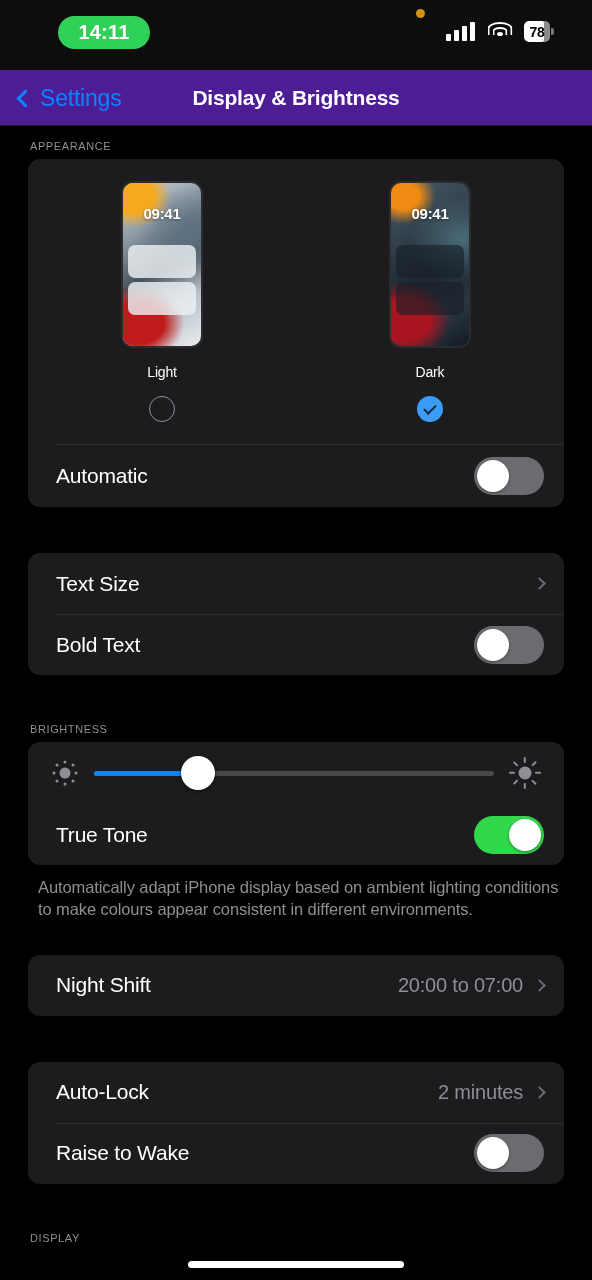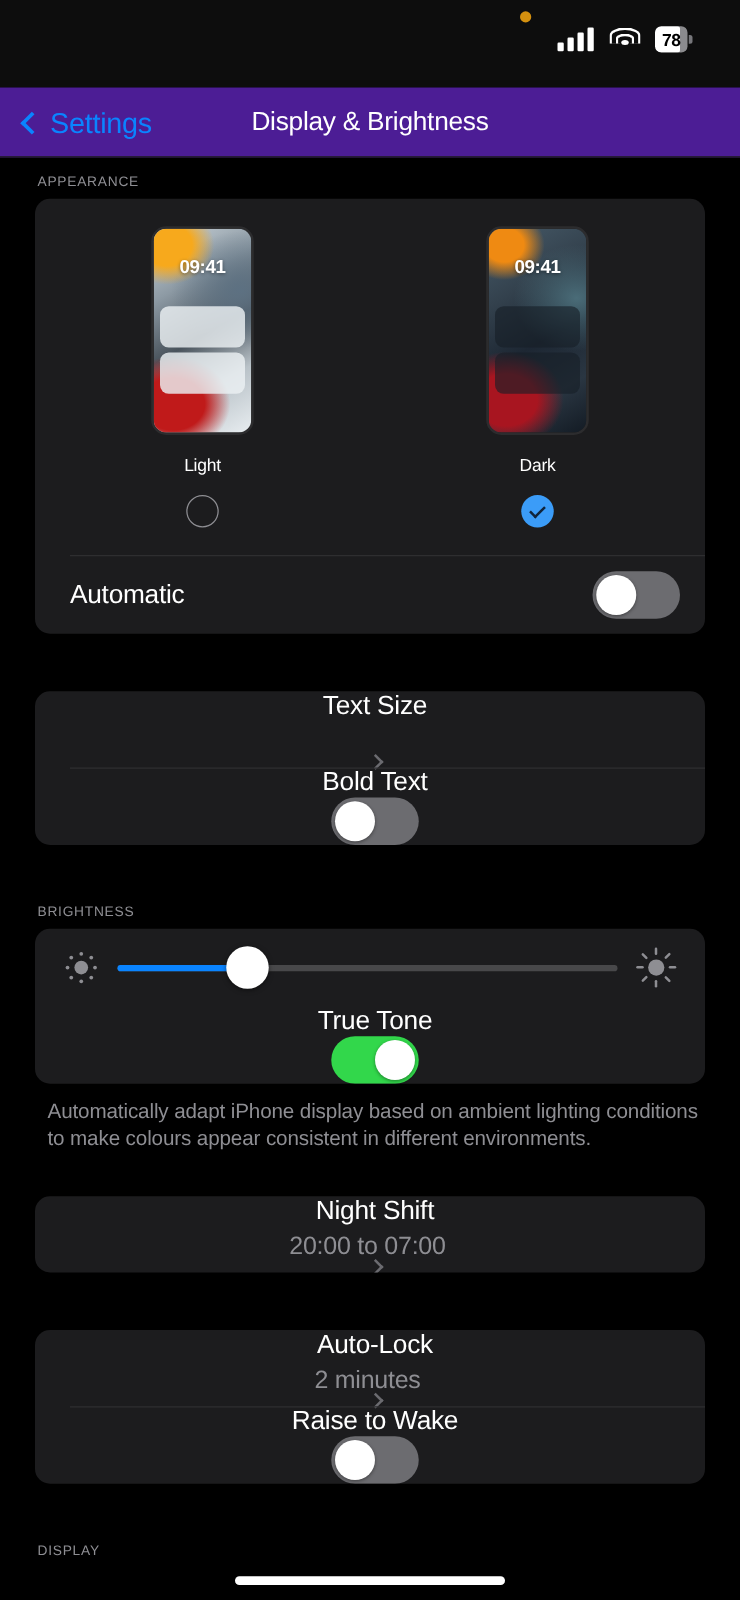--- a/index.html
+++ b/index.html
@@ -54,29 +54,29 @@
   
   .navbar { position:relative; height:56px; background:#4c1d95;
     border-bottom:1px solid #1a1a1a; }
   .back { position:absolute; left:16px; top:0; height:56px; display:flex;
     align-items:center; gap:8px; color:#0a84ff; cursor:pointer; }
   .chev-back { width:13px; height:13px; border-left:3.4px solid #0a84ff;
     border-bottom:3.4px solid #0a84ff; transform:rotate(45deg); margin-left:3px; }
   .back-label { font-size:23px; letter-spacing:-.2px; }
   .nav-title { position:absolute; left:0; right:0; top:0; height:56px;
     display:flex; align-items:center; justify-content:center;
-    color:#fff; font-size:21px; font-weight:400; letter-spacing:-.2px; }
+    color:#fff; font-size:21px; font-weight:700; letter-spacing:-.2px; }
 
   
   .content { position:relative; height:1154px; overflow:hidden; }
   .sec-header { padding:14px 0 7px 30px; color:#8e8e93;
     font-size:11px; letter-spacing:.6px; }
   .card { margin:0 28px; background:#1c1c1e; border-radius:12px; overflow:hidden; }
   .row { position:relative; display:flex; align-items:center;
-    min-height:61px; padding:0 20px 0 28px;flex-direction:column; }
+    min-height:61px; padding:0 20px 0 28px; }
   .row + .row::before { content:""; position:absolute; left:28px; right:0; top:0;
     height:1px; background:#2e2e30; }
   .row-label { color:#fff; font-size:21px; flex:1; letter-spacing:-.2px; }
   .row-value { color:#8e8e93; font-size:20px; margin-right:12px; letter-spacing:-.2px; }
   .chev { width:9px; height:9px; border-top:2.6px solid #6b6b70;
     border-right:2.6px solid #6b6b70; transform:rotate(45deg); }
 
   
   .toggle { width:70px; height:38px; border-radius:19px; background:#6c6c70;
     position:relative; flex:0 0 auto; cursor:pointer; }
@@ -149,20 +149,23 @@
 
   .home-ind { position:absolute; left:50%; bottom:12px; transform:translateX(-50%);
     width:216px; height:7px; border-radius:4px; background:#fff; }
 </style>
 </head>
 <body>
 
 <div class="screen">
 
   <div class="statusbar">
+    <div class="time-pill">
+      <span>14:11</span>
+    </div>
     <div class="privacy-dot"></div>
     <div class="status-right">
       <div class="signal">
         <i></i>
           <i></i>
           <i></i>
           <i></i>
       </div>
       <div class="wifi">
         <span></span>

